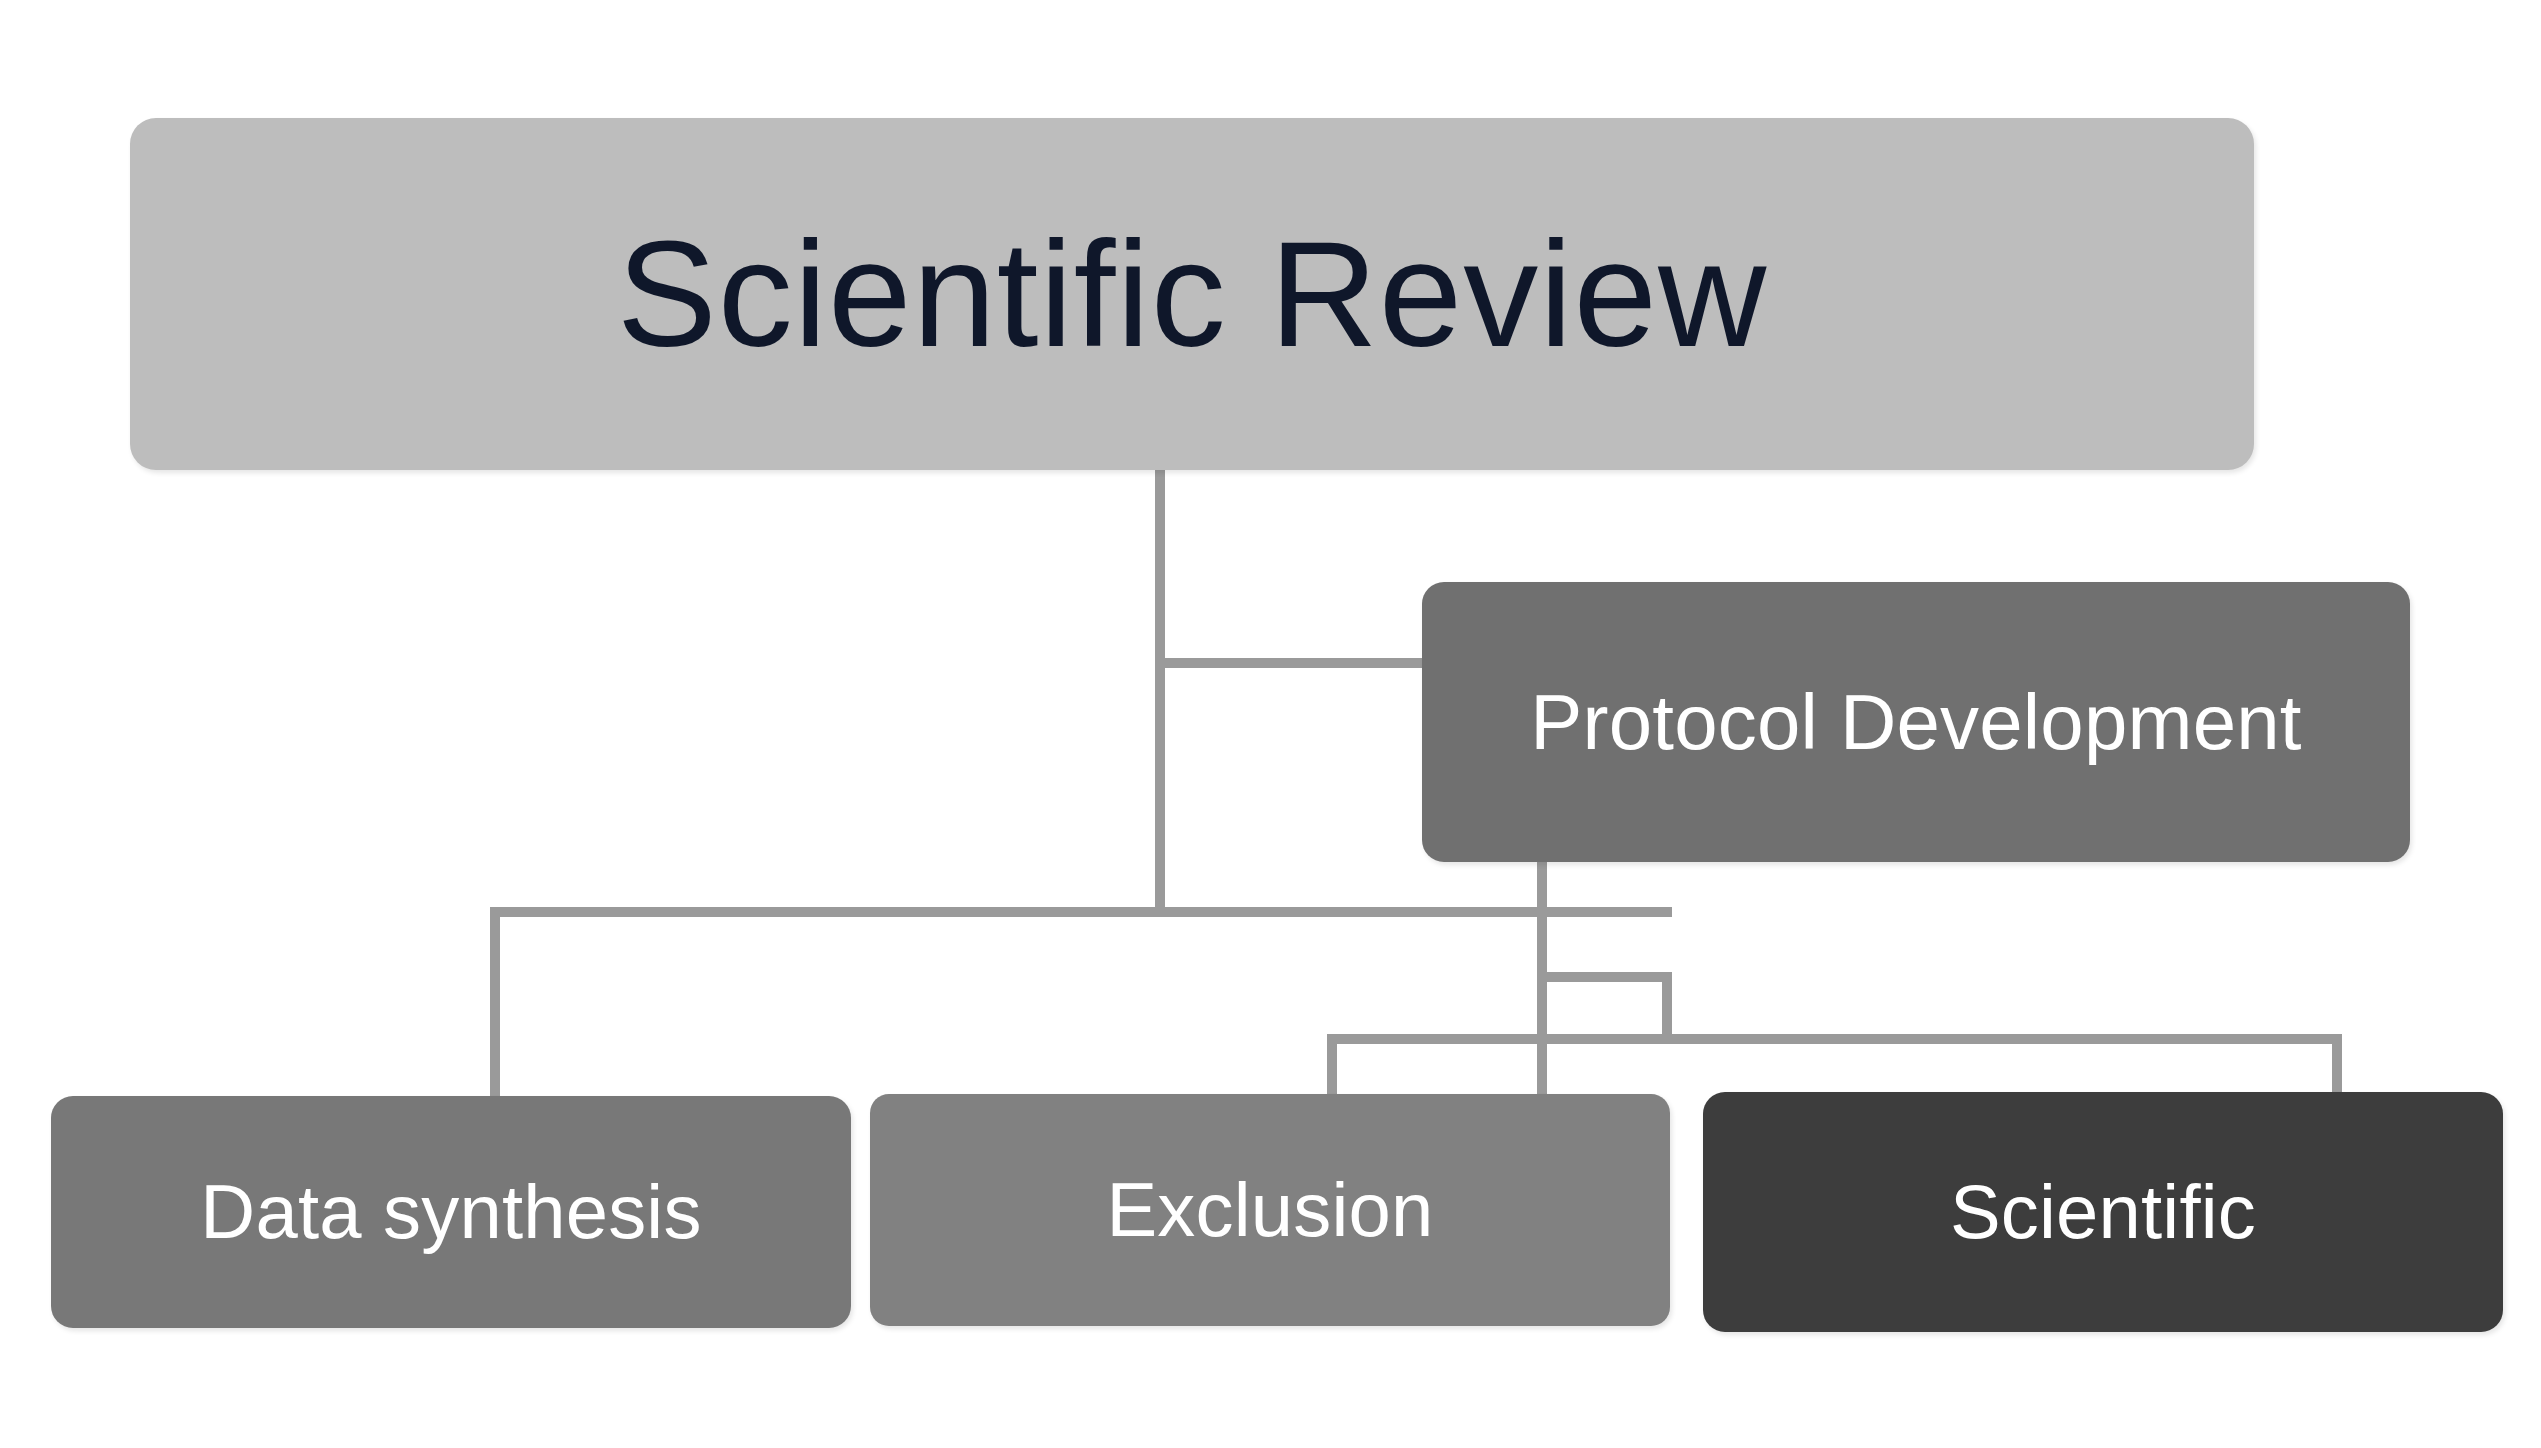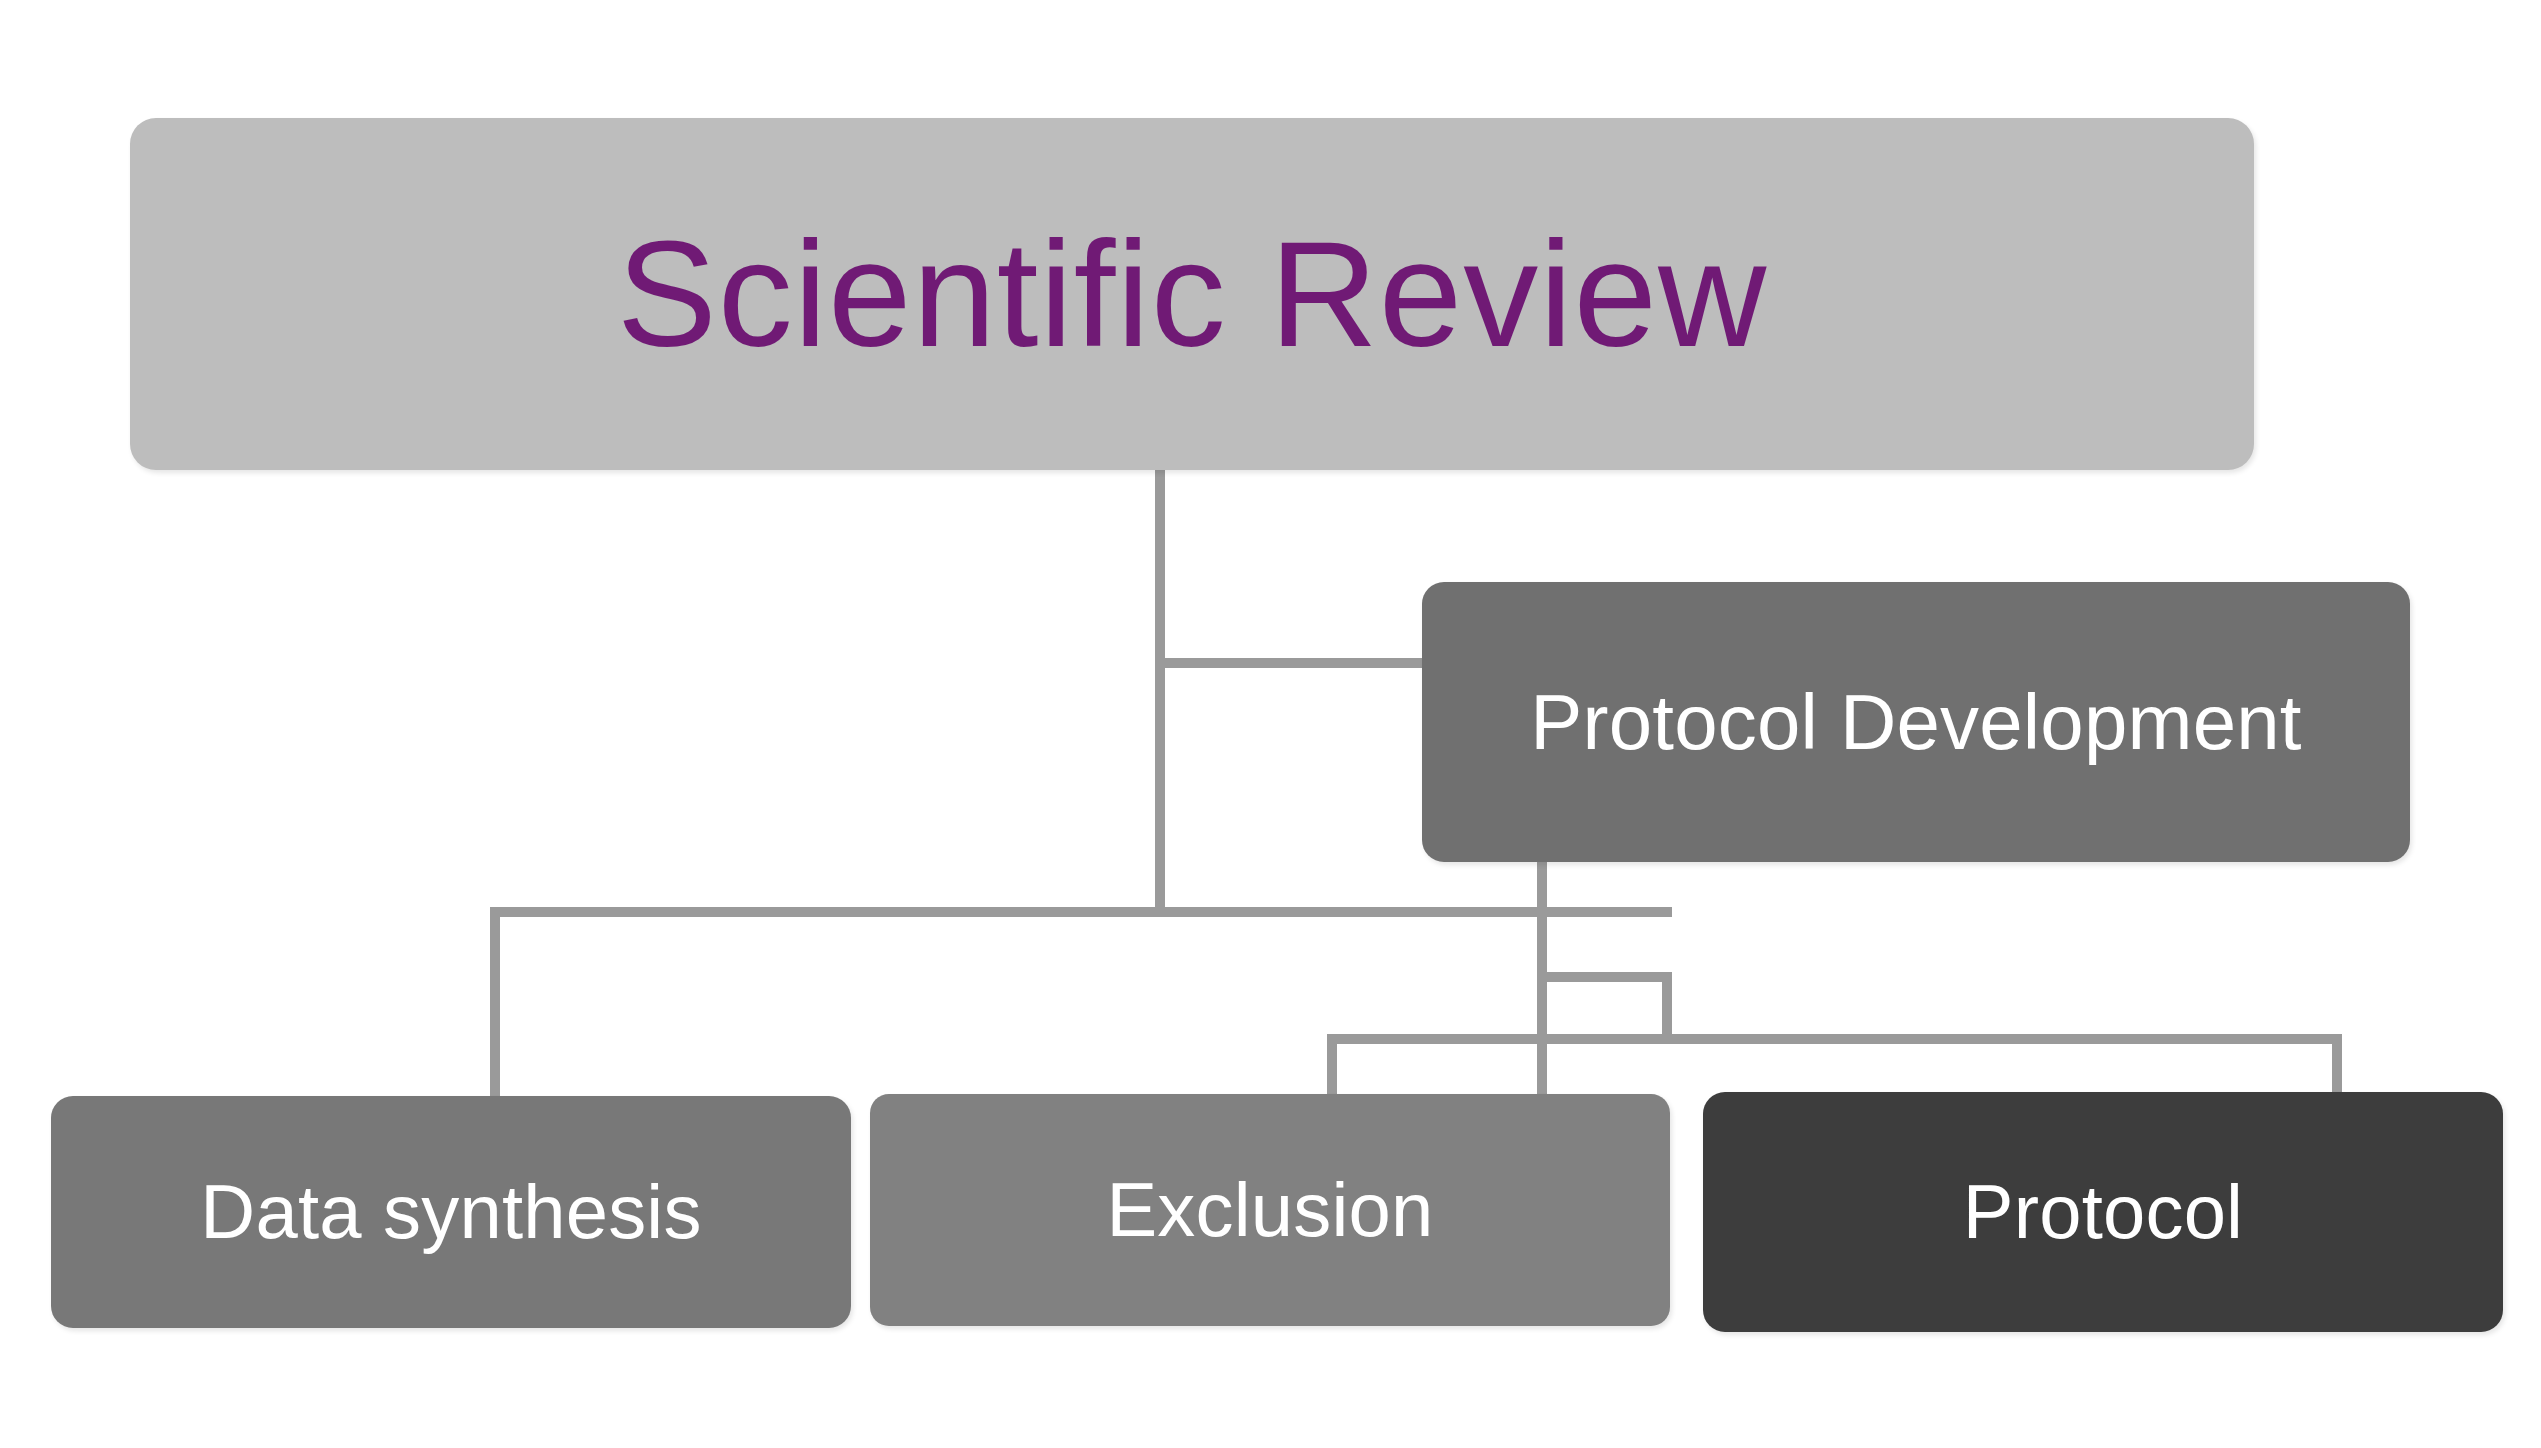--- a/index.html
+++ b/index.html
@@ -45,21 +45,21 @@
     top: 118px;
     width: 2124px;
     height: 352px;
     background: #bdbdbd;
     border-radius: 26px;
     justify-content: center;
   }
   #node-root .node-label {
     font-size: 150px;
     line-height: 1.0;
-    color: #701a75;
+    color: #0f172a;
     letter-spacing: 1px;
   }
 
   
   #node-protocol {
     left: 1422px;
     top: 537px;
     width: 988px;
     height: 280px;
     background: #707070;
@@ -167,16 +167,16 @@
 
   <div class="node" id="node-data-synthesis">
     <span class="node-label">Data synthesis</span>
   </div>
 
   <div class="node" id="node-exclusion">
     <span class="node-label">Exclusion</span>
   </div>
 
   <div class="node" id="node-inclusion">
-    <span class="node-label">Protocol</span>
+    <span class="node-label">Scientific</span>
   </div>
 
 </div>
 
 </body></html>

